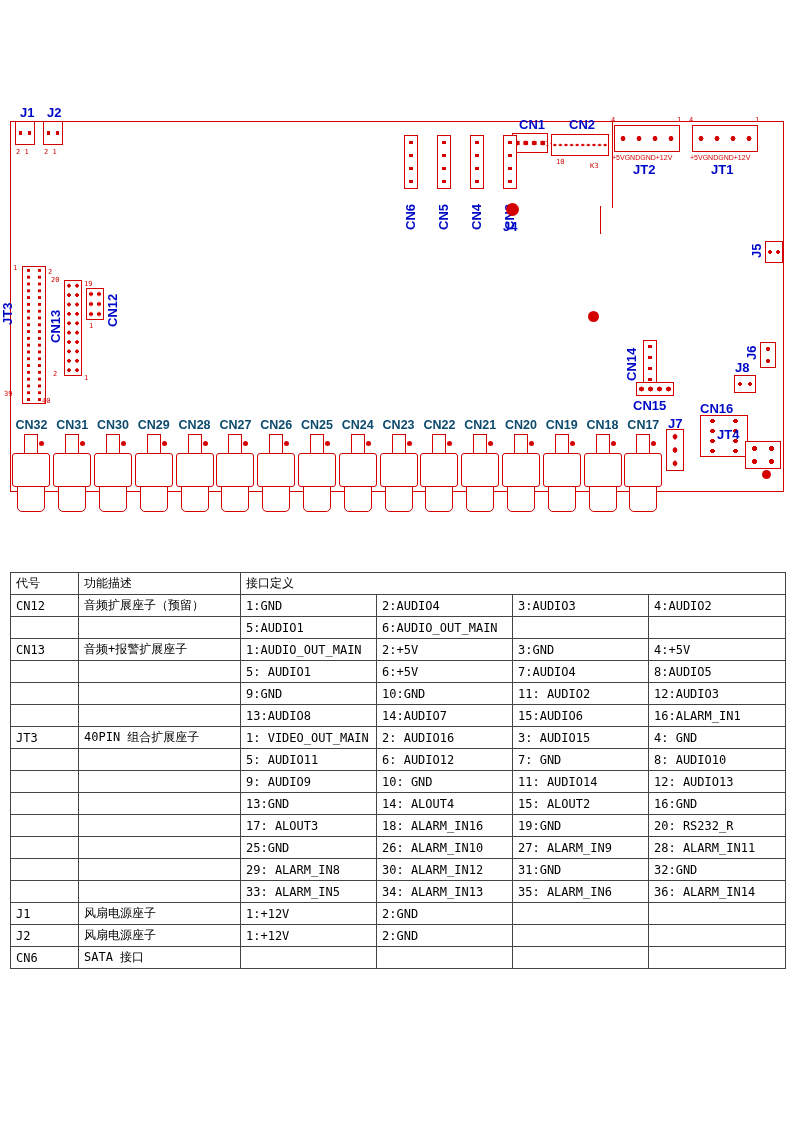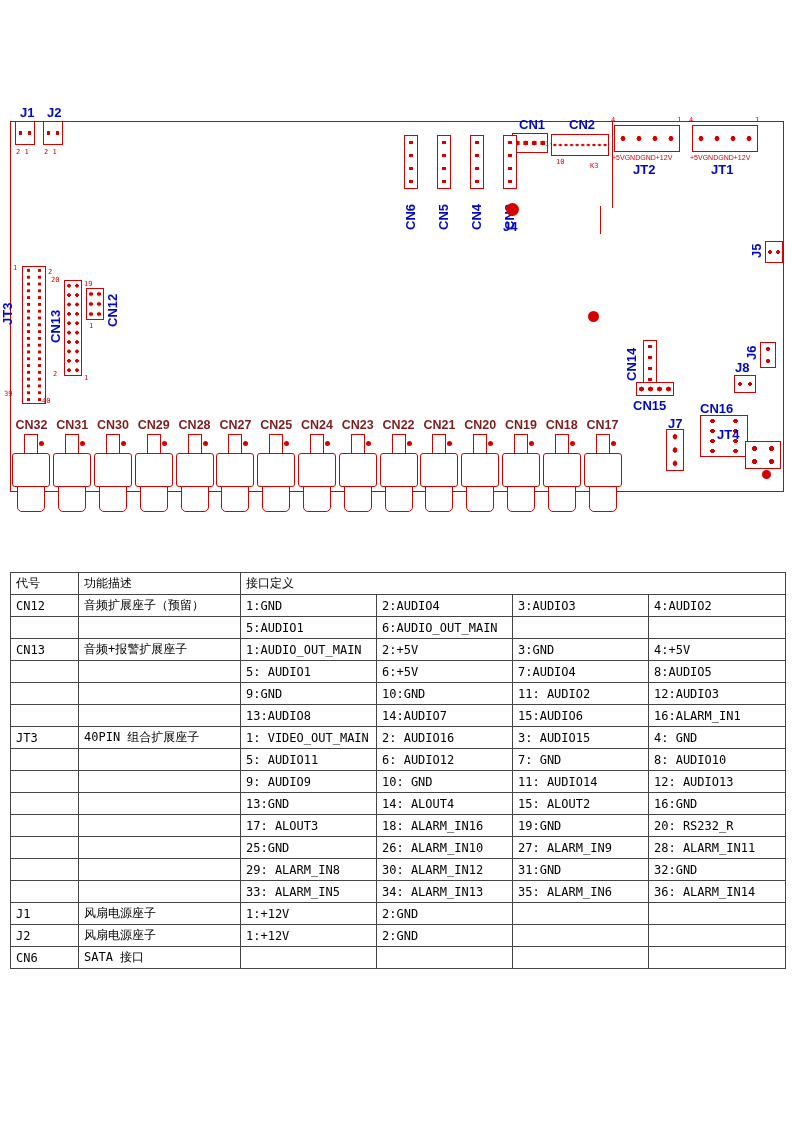--- a/index.html
+++ b/index.html
@@ -47,21 +47,21 @@
   
   .vheaders { position:absolute; left:394px; top:131px; display:flex; }
   .vh-item { width:33px; display:flex; flex-direction:column; align-items:center; }
   .vh-box { width:14px; height:54px; margin-top:4px; border:1px solid #d40000; background:#fff;
             background-image:radial-gradient(circle,#d40000 1.8px,rgba(0,0,0,0) 2px); background-size:100% 25%; }
   .vh-label { margin-top:5px; height:36px; color:#0008c8; font:bold 13px "Liberation Sans",sans-serif;
               writing-mode:vertical-rl; transform:rotate(180deg); }
   
   .bottomrow { position:absolute; left:11px; top:418px; width:653px; display:flex; }
   .bc { width:40.8px; display:flex; flex-direction:column; align-items:center; }
-  .bc-label { height:16px; color:#7f1d1d; font:bold 12.5px "Liberation Sans",sans-serif; white-space:nowrap; }
+  .bc-label { height:16px; color:#0c4a6e; font:bold 12.5px "Liberation Sans",sans-serif; white-space:nowrap; }
   .bc-neck { width:14px; height:20px; border:1px solid #d40000; background:#fff; position:relative; }
   .bc-neck::after { content:""; position:absolute; right:-7px; top:6px; width:5px; height:5px;
                     border-radius:50%; background:#d40000; }
   .bc-body { width:38px; height:34px; margin-top:-1px; border:1px solid #d40000; border-radius:3px; background:#fff; }
   .bc-tab  { width:28px; height:26px; margin-top:-1px; border:1px solid #d40000; border-radius:0 0 5px 5px; background:#fff; }
   
   .tablewrap { position:absolute; left:10px; top:572px; width:775px; }
   table { border-collapse:collapse; width:775px; table-layout:fixed; }
   th,td {
     border:1px solid #444; height:22px; padding:0 0 0 5px;
@@ -202,20 +202,26 @@
         <div class="bc-tab"></div>
       </div>
       <div class="bc">
         <div class="bc-label">CN28</div>
         <div class="bc-neck"></div>
         <div class="bc-body"></div>
         <div class="bc-tab"></div>
       </div>
       <div class="bc">
         <div class="bc-label">CN27</div>
+        <div class="bc-neck"></div>
+        <div class="bc-body"></div>
+        <div class="bc-tab"></div>
+      </div>
+      <div class="bc">
+        <div class="bc-label">CN26</div>
         <div class="bc-neck"></div>
         <div class="bc-body"></div>
         <div class="bc-tab"></div>
       </div>
       <div class="bc">
         <div class="bc-label">CN25</div>
         <div class="bc-neck"></div>
         <div class="bc-body"></div>
         <div class="bc-tab"></div>
       </div>

